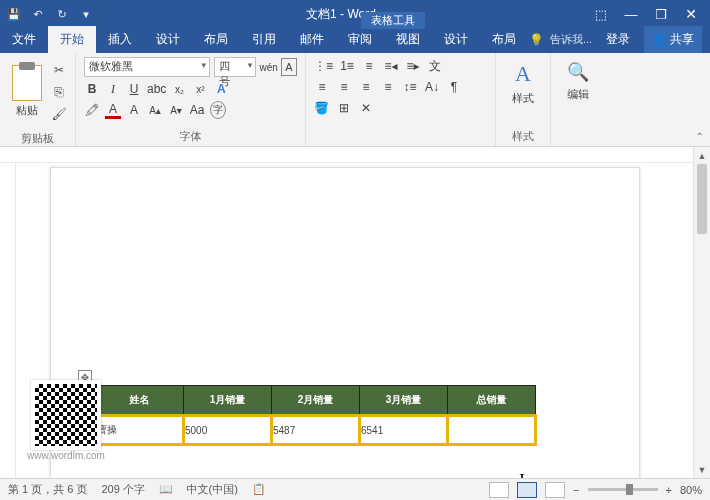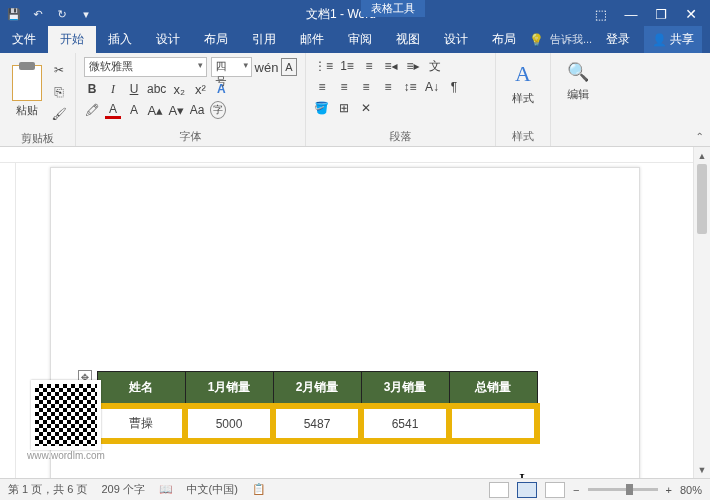--- a/index.html
+++ b/index.html
@@ -27,49 +27,49 @@
 .font-row{display:flex;align-items:center;gap:4px;margin-bottom:3px}
 .font-select{height:20px;border:1px solid #c0c0c0;background:#fff;font-size:11px;padding:1px 16px 1px 4px;position:relative}
 .font-select::after{content:"▾";position:absolute;right:3px;top:2px;color:#666;font-size:9px}
 .fname{width:136px}
 .fsize{width:44px}
 .btn-row{display:flex;gap:5px;align-items:center;margin-bottom:3px}
 .rbtn{min-width:16px;height:18px;display:flex;align-items:center;justify-content:center;font-size:12px;color:#444}
 .rbtn.b{font-weight:bold}
 .rbtn.i{font-style:italic;font-family:serif}
 .rbtn.u{text-decoration:underline}
-.rbtn.sm{font-size:13px}
+.rbtn.sm{font-size:10px}
 .para-group .btn-row{gap:6px}
 .styles-btn,.edit-btn{display:flex;flex-direction:column;align-items:center;padding:4px 8px;gap:4px}
 .big-a{font-size:22px;font-family:serif}
 .collapse{position:absolute;right:6px;bottom:4px;color:#666;font-size:10px}
 .doc-area{position:absolute;top:147px;left:0;right:17px;bottom:22px;background:#fff;overflow:hidden}
 .ruler-h{height:16px;background:#fff;border-bottom:1px solid #e8e8e8}
 .ruler-v{position:absolute;left:0;top:16px;bottom:0;width:16px;background:#fff;border-right:1px solid #e8e8e8}
 .page{position:absolute;left:50px;top:20px;width:590px;min-height:430px;background:#fff;box-shadow:0 0 3px rgba(0,0,0,.15);border:1px solid #ddd}
 .tbl-anchor{position:absolute;left:78px;top:223px;width:14px;height:14px;border:1px solid #888;font-size:10px;display:flex;align-items:center;justify-content:center;color:#666}
-.word-table{position:absolute;left:94px;top:224px;border-collapse:collapse;font-size:12px}
+.word-table{position:absolute;left:94px;top:238px;border-collapse:collapse;font-size:10px}
 .word-table th{background:#4a6b3a;color:#fff;font-weight:bold;border:1px solid #222;padding:7px 0;width:88px;text-align:center}
-.word-table td{border:6px solid #eab308;padding:6px 0;width:88px;text-align:center;background:#fff}
+.word-table td{border:3px solid #eab308;padding:6px 0;width:88px;background:#fff}
 .cursor-i{position:absolute;left:519px;top:324px;font-family:serif;color:#000;font-size:18px}
 .scroll-v{position:absolute;right:0;top:147px;bottom:22px;width:17px;background:#f3f3f3;border-left:1px solid #e4e4e4}
 .scroll-v .arrow{height:17px;display:flex;align-items:center;justify-content:center;font-size:9px;color:#666}
 .scroll-v .thumb{position:absolute;top:17px;left:3px;right:3px;height:70px;background:#c8c8c8;border-radius:2px}
 .statusbar{position:absolute;bottom:0;left:0;right:0;height:22px;background:#f3f3f3;border-top:1px solid #d4d4d4;display:flex;align-items:center;padding:0 8px;font-size:11px;color:#555;gap:14px}
 .sb-right{margin-left:auto;display:flex;align-items:center;gap:8px}
 .view-btn{width:20px;height:16px;border:1px solid #bbb;background:#fff}
 .view-btn.active{background:#d8e6f5;border-color:#2b579a}
 .zoom-slider{width:70px;height:3px;background:#c0c0c0;position:relative}
 .zoom-slider .h{position:absolute;left:38px;top:-4px;width:7px;height:11px;background:#888}
 .watermark{position:absolute;left:24px;top:380px;width:84px}
 .qr{width:70px;height:70px;background:repeating-conic-gradient(#000 0 25%,#fff 0 50%) 0 0/8px 8px;border:4px solid #fff;box-shadow:0 0 2px rgba(0,0,0,.3);margin:0 auto}
 .wm-text{font-size:12px;font-weight:bold;margin-top:2px;text-align:center}
 .wm-text .w{color:#1a6fb0}.wm-text .l{color:#e68a00}
 .wm-sub{font-size:10px;color:#999;text-align:center}
-.ctx-tabs-area{position:absolute;left:361px;top:0;display:flex;flex-direction:column;align-items:center}
+.ctx-tabs-area{position:absolute;left:361px;top:12px;display:flex;flex-direction:column;align-items:center}
 .ctx-label{background:#366ab3;color:#fff;font-size:11px;padding:1px 10px}
 .login{padding:5px 8px}
 .share{background:#366ab3;padding:5px 8px;display:flex;align-items:center;gap:3px}
 </style>
 </head>
 <body>
 
 <div class="titlebar">
   <div class="qat">
     <span class="qat-icon">💾</span>
@@ -172,21 +172,20 @@
       <span class="rbtn">≡</span>
       <span class="rbtn">↕≡</span>
       <span class="rbtn">A↓</span>
       <span class="rbtn">¶</span>
     </div>
     <div class="btn-row">
       <span class="rbtn">🪣</span>
       <span class="rbtn">⊞</span>
       <span class="rbtn">✕</span>
     </div>
-    <div class="group-label">段落</div>
   </div>
 
   <div class="group">
     <div class="styles-btn">
       <span class="big-a" style="color:#3a7bd5">A</span>
       <span style="font-size:11px">样式</span>
     </div>
     <div class="group-label">样式</div>
   </div>
 

